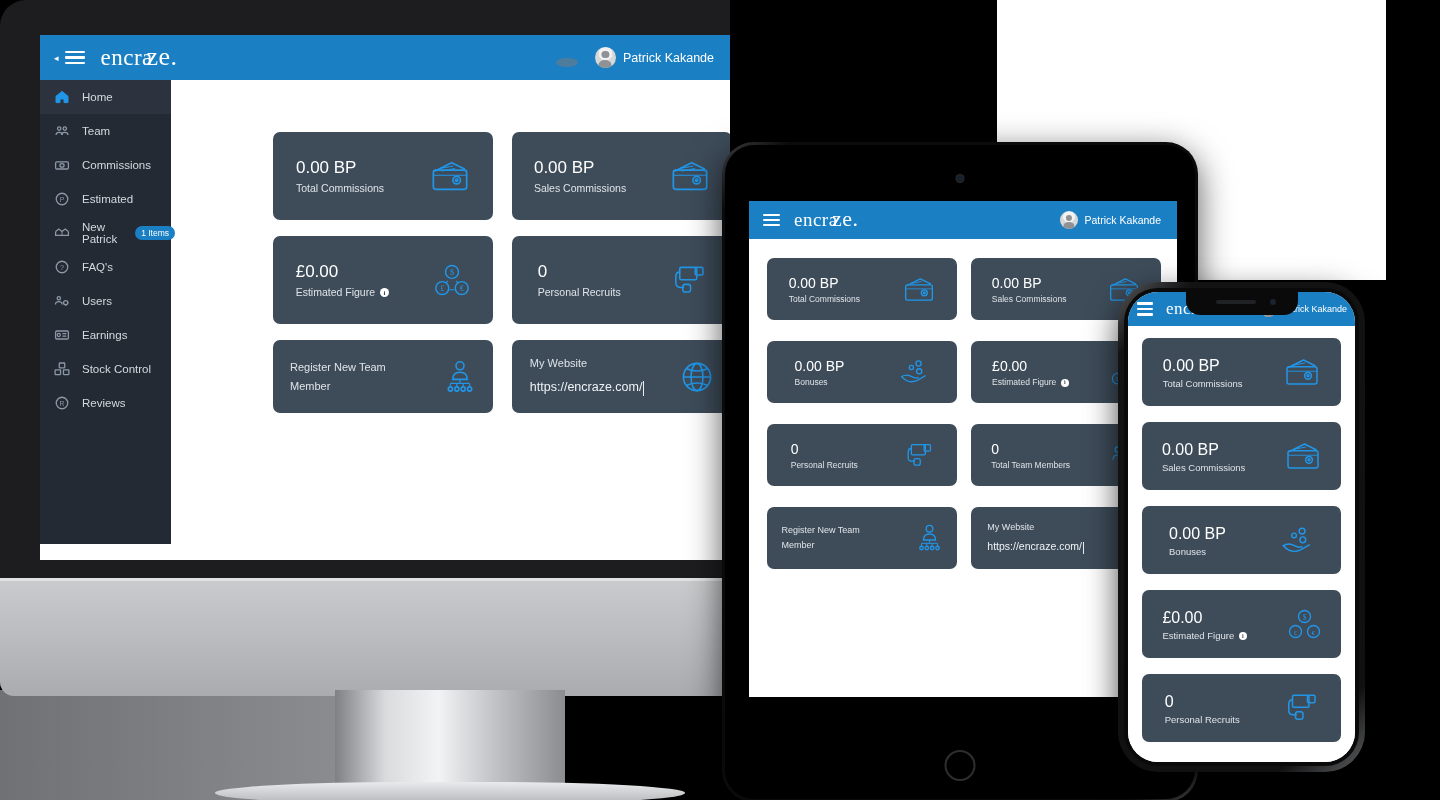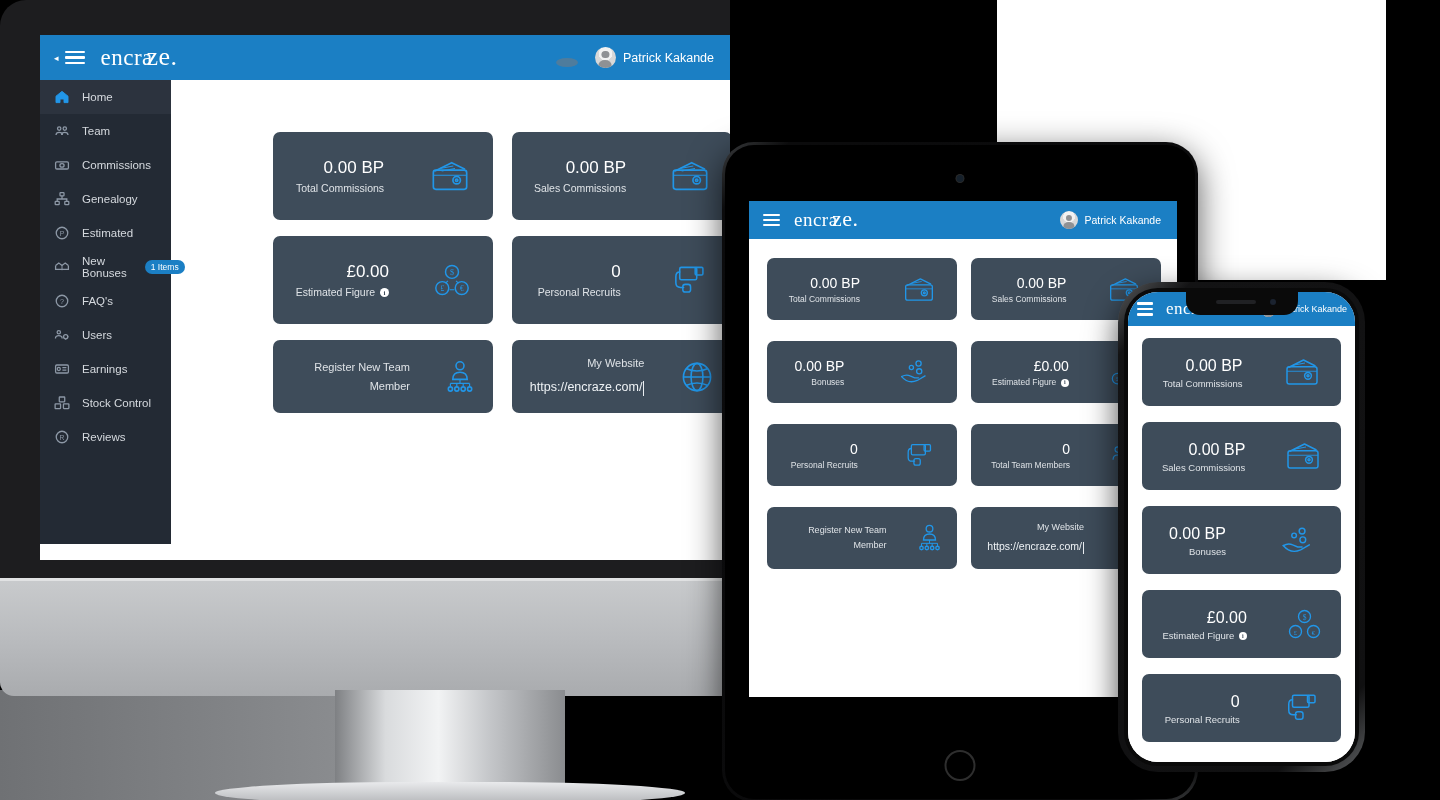--- a/index.html
+++ b/index.html
@@ -108,21 +108,21 @@
     padding: 2px 6px; border-radius: 9px; margin-left: 6px; white-space: nowrap;
   }
 
   
   .cards-wrap { position: absolute; background: #fff; }
   .card {
     background: #3e4c5a; border-radius: 7px;
     display: flex; align-items: center; justify-content: space-around;
     color: #fff; position: relative;
   }
-  .card-text { text-align: right; line-height: 1.45; }
+  .card-text { text-align: left; line-height: 1.45; }
   .card-value { font-weight: 400; }
   .card-label { color: #dfe3e7; }
   .card-icon svg { display: block; }
   .info-dot {
     display: inline-flex; align-items:center; justify-content:center;
     background: #fff; color: #3e4c5a; border-radius: 50%;
     font-weight: 700; font-family: "Liberation Serif", serif;
     vertical-align: middle;
   }
   .caret { display:inline-block; width:1px; background:#e9edf1; vertical-align:middle; }
@@ -221,46 +221,35 @@
                 <svg viewBox="0 0 20 20" fill="none" stroke="#8d98a6" stroke-width="1.6">
                   <rect x="2" y="6" width="16" height="9" rx="1.6"></rect>
                   <ellipse cx="10" cy="10.5" rx="2.6" ry="2.2"></ellipse>
                 </svg>
               </span>
               <span>Commissions</span>
             </div>
             <div class="side-item">
               <span class="sicon">
                 <svg viewBox="0 0 20 20" fill="none" stroke="#8d98a6" stroke-width="1.6">
-                  <rect x="7.5" y="2" width="5" height="4" rx=".8"></rect>
-                  <rect x="1.5" y="13" width="5" height="4" rx=".8"></rect>
-                  <rect x="13.5" y="13" width="5" height="4" rx=".8"></rect>
-                  <path d="M10 6 v4 M4 13 v-3 h12 v3"></path>
-                </svg>
-              </span>
-              <span>Genealogy</span>
-            </div>
-            <div class="side-item">
-              <span class="sicon">
-                <svg viewBox="0 0 20 20" fill="none" stroke="#8d98a6" stroke-width="1.6">
                   <circle cx="10" cy="10" r="7.2"></circle>
                   <text x="10" y="13.4" font-size="8.4" fill="#8d98a6" stroke="none" text-anchor="middle" font-family="Liberation Sans, sans-serif">P</text>
                 </svg>
               </span>
               <span>Estimated</span>
             </div>
             <div class="side-item">
               <span class="sicon">
                 <svg viewBox="0 0 20 20" fill="none" stroke="#8d98a6" stroke-width="1.6">
                   <path d="M2 8 L6 5 L10 8 L14 5 L18 8"></path>
                   <path d="M2 8 v5 h16 V8"></path>
                   <path d="M10 8 v6" stroke-width="1.2"></path>
                 </svg>
               </span>
-              <span>New Bonuses</span>
+              <span>New Patrick</span>
               <span class="badge">1 Items</span>
             </div>
             <div class="side-item">
               <span class="sicon">
                 <svg viewBox="0 0 20 20" fill="none" stroke="#8d98a6" stroke-width="1.6">
                   <circle cx="10" cy="10" r="7.2"></circle>
                   <text x="10" y="13.6" font-size="9" fill="#8d98a6" stroke="none" text-anchor="middle" font-family="Liberation Sans, sans-serif">?</text>
                 </svg>
               </span>
               <span>FAQ's</span>

